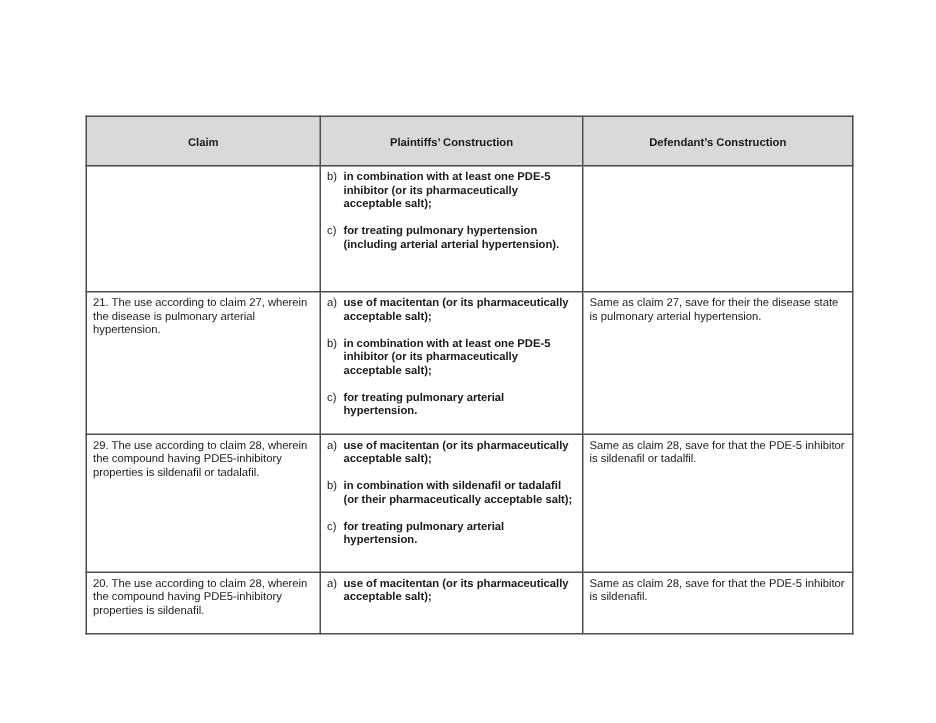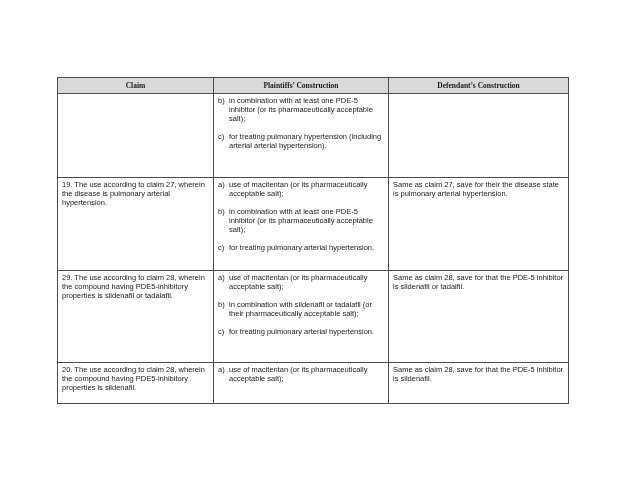--- a/index.html
+++ b/index.html
@@ -22,39 +22,38 @@
     table-layout: fixed;
     font-size: 7.5px;
     line-height: 9px;
   }
   table.claims th, table.claims td {
     border: 1px solid #4d4d4d;
     vertical-align: top;
     padding: 2px 4px;
   }
   table.claims th {
-    height: 16px;
+    height: 33px;
     background: #d9d9d9;
     font-weight: bold;
     text-align: center;
     vertical-align: middle;
     font-size: 7.5px;
-    font-family: Liberation Serif, serif;
   }
   col.c1 { width: 156px; }
   col.c2 { width: 175px; }
   col.c3 { width: 180px; }
   tr.rh0 td { height: 84px; }
   tr.rh1 td { height: 93px; }
   tr.rh2 td { height: 92px; margin-top: 34px; }
   tr.rh3 td { height: 28px; }
   .para { margin-bottom: 9px; }
   .item { display: flex; margin-bottom: 9px; }
   .item .lab { width: 11px; flex: 0 0 11px; }
-  .item .tx { flex: 1; }
+  .item .tx { flex: 1; font-weight: bold; }
   .page-number {
     position: absolute;
     left: 0; right: 0;
     top: 410px;
     text-align: center;
     font-size: 8px;
     color: #1a1a1a;
   }
 </style>
 </head>
@@ -84,21 +83,21 @@
             </div>
             <div class="item">
               <span class="lab">c)</span>
               <span class="tx">for treating pulmonary hypertension (including arterial arterial hypertension).</span>
             </div>
           </td>
           <td></td>
         </tr>
         <tr class="rh1">
           <td>
-            <div class="para">19. The use according to claim 27, wherein the disease is pulmonary arterial hypertension.</div>
+            <div class="para">21. The use according to claim 27, wherein the disease is pulmonary arterial hypertension.</div>
           </td>
           <td>
             <div class="item">
               <span class="lab">a)</span>
               <span class="tx">use of macitentan (or its pharmaceutically acceptable salt);</span>
             </div>
             <div class="item">
               <span class="lab">b)</span>
               <span class="tx">in combination with at least one PDE-5 inhibitor (or its pharmaceutically acceptable salt);</span>
             </div>

